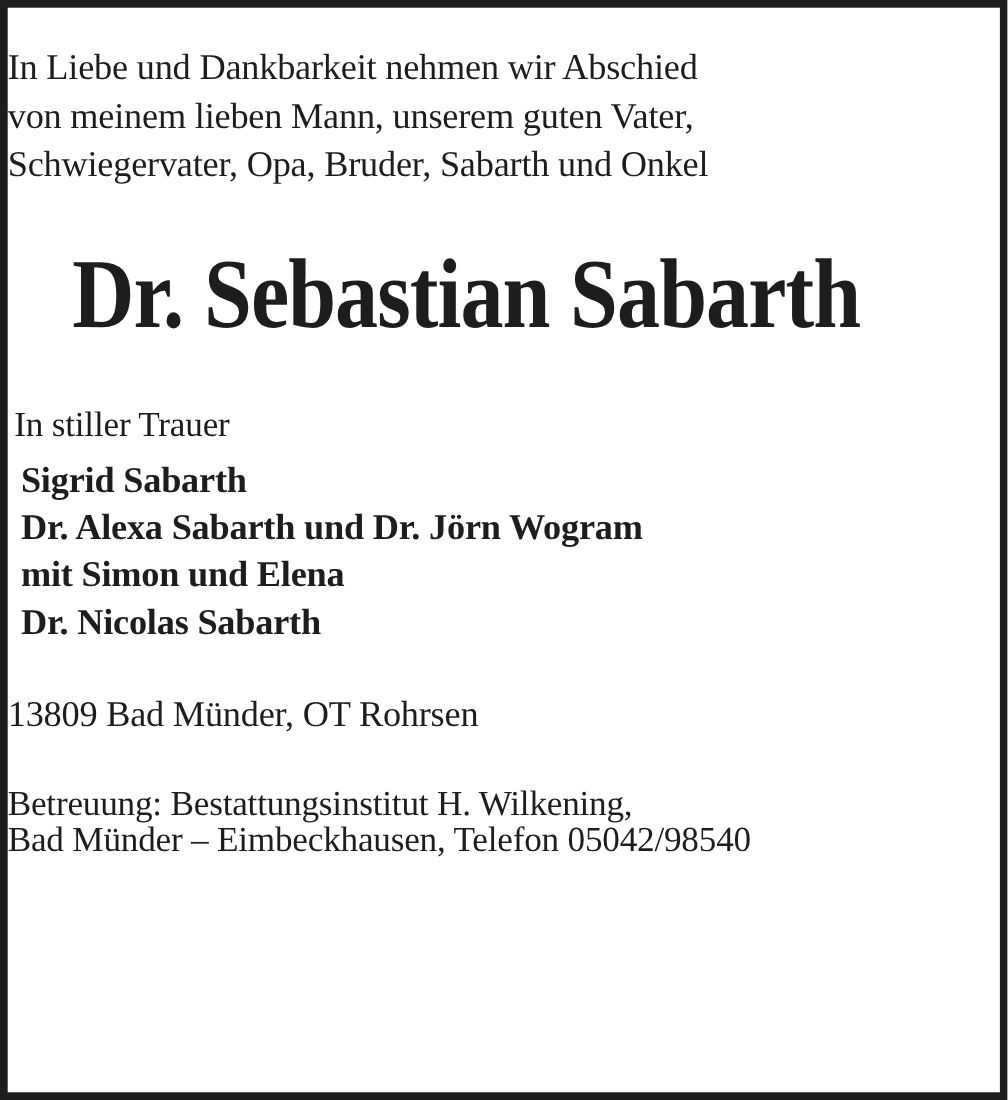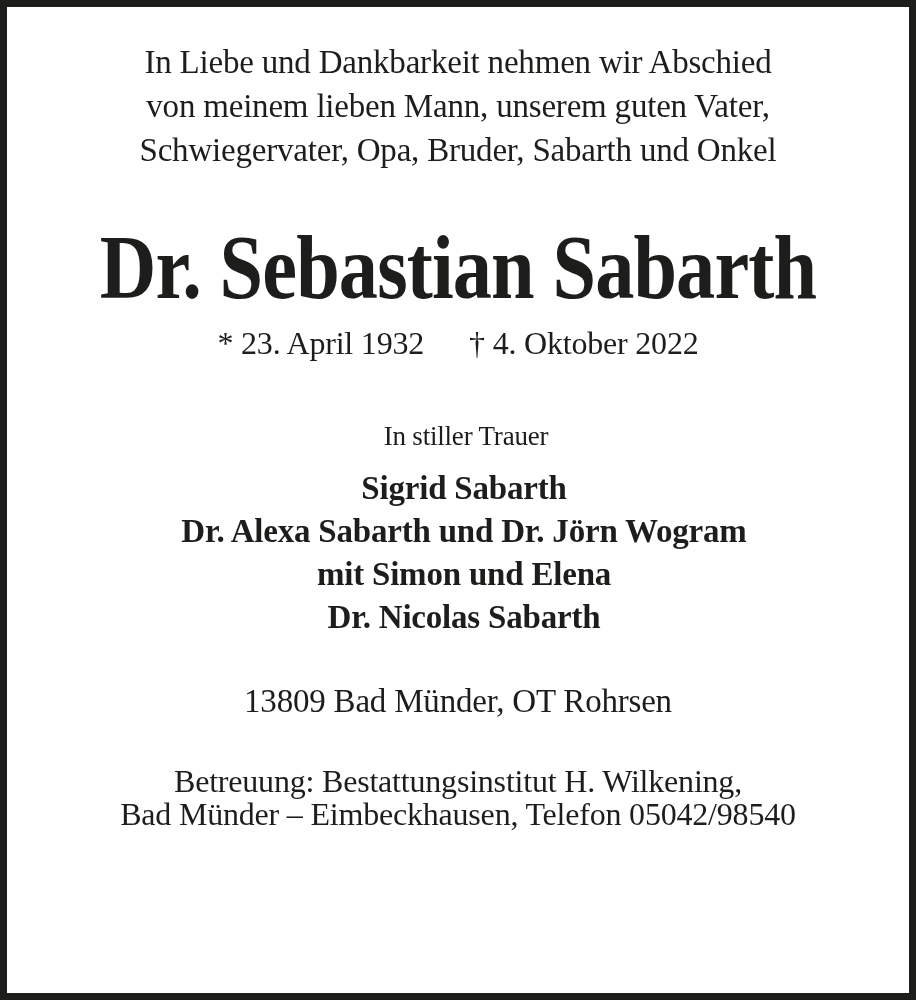--- a/index.html
+++ b/index.html
@@ -9,21 +9,21 @@
     height: 1000px;
     background: #ffffff;
     overflow: hidden;
   }
   .card {
     box-sizing: border-box;
     width: 916px;
     height: 1000px;
     border: 7px solid #1d1d1b;
     background: #ffffff;
-    text-align: center;
+    text-align: left;
     font-family: "Liberation Serif", "DejaVu Serif", serif;
     color: #1d1d1b;
     letter-spacing: -0.2px;
   }
   .line { display: block; }
   .intro {
     margin: 33px 0 0 0;
     font-size: 33px;
     line-height: 44px;
   }
@@ -37,22 +37,22 @@
     transform-origin: 50% 50%;
     white-space: nowrap;
   }
   .dates {
     margin: 9px 0 0 0;
     font-size: 32px;
     line-height: 42px;
   }
   .dates .death { margin-left: 45px; }
   .trauer {
-    margin: 50px 0 0 16px;
-    font-size: 27px;
+    margin: 50px 0 0 6px;
+    font-size: 32px;
     line-height: 44px;
     font-family: Liberation Serif, serif;
   }
   .mourners {
     margin: 9px 0 0 0;
     font-size: 33px;
     line-height: 43px;
     font-weight: 700;
     padding-left: 12px;
   }
@@ -78,23 +78,20 @@
 <div class="card">
 
   <p class="intro">
     <span class="line">In Liebe und Dankbarkeit nehmen wir Abschied</span>
     <span class="line">von meinem lieben Mann, unserem guten Vater,</span>
     <span class="line">Schwiegervater, Opa, Bruder, Sabarth und Onkel</span>
   </p>
 
   <h1 class="name">Dr. Sebastian Sabarth</h1>
 
-  <p class="dates">
-    <span class="birth">* 23. April 1932</span><span class="death">† 4. Oktober 2022</span>
-  </p>
 
   <p class="trauer">In stiller Trauer</p>
 
   <div class="mourners">
     <span class="line">Sigrid Sabarth</span>
     <span class="line">Dr. Alexa Sabarth und Dr. Jörn Wogram</span>
     <span class="line">mit Simon und Elena</span>
     <span class="line">Dr. Nicolas Sabarth</span>
   </div>
 

